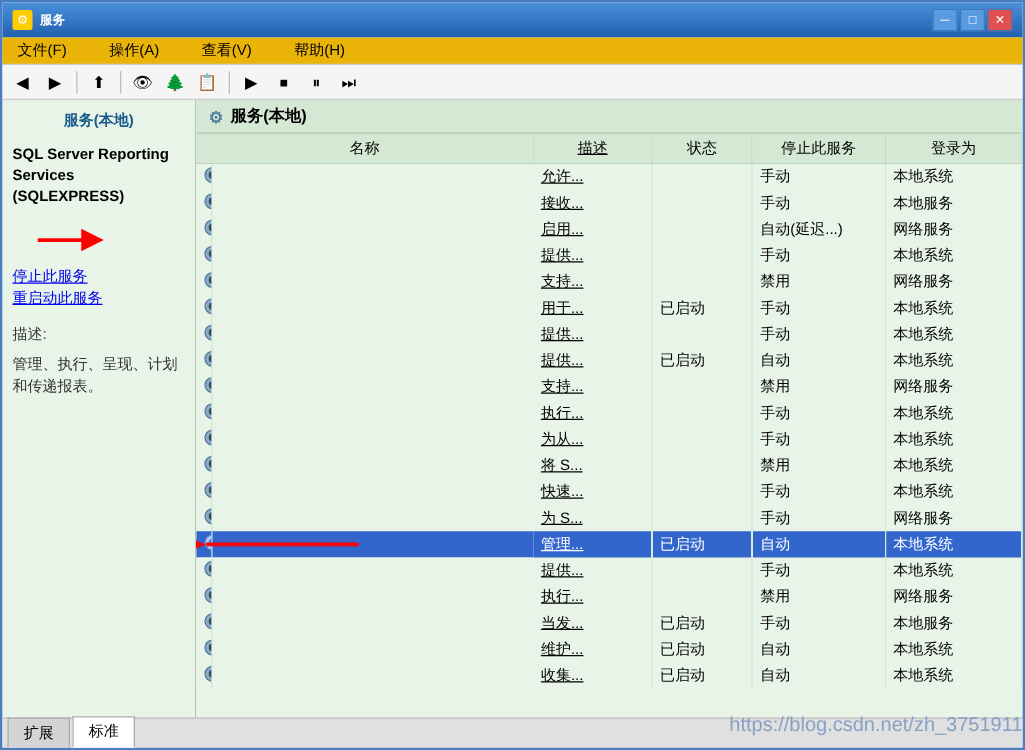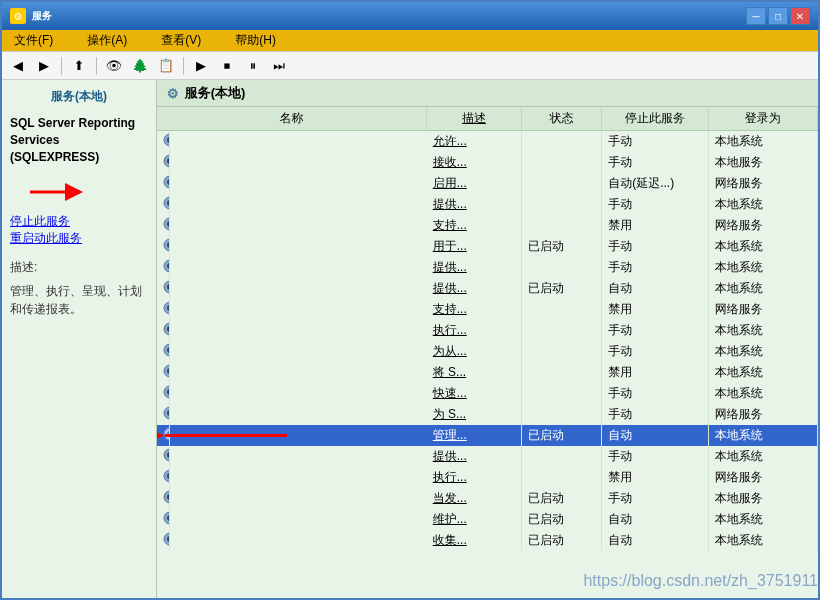--- a/index.html
+++ b/index.html
@@ -644,15 +644,19 @@
             <marker id="ah2" markerWidth="8" markerHeight="8" refX="0" refY="3" orient="auto">
               <path d="M8,0 L8,6 L0,3 z" fill="red"></path>
             </marker>
           </defs>
           <line id="arrow-line" x1="130" y1="328.5" x2="8" y2="328.5" stroke="red" stroke-width="3" marker-end="url(#ah2)"></line>
         </svg>
       </div>
     </div>
   </div>
 
+  <div class="bottom-tabs">
+    <div class="tab">扩展</div>
+    <div class="tab active">标准</div>
+  </div>
 </div>
 
 <div class="watermark">https://blog.csdn.net/zh_3751911</div>
 
 </body></html>

